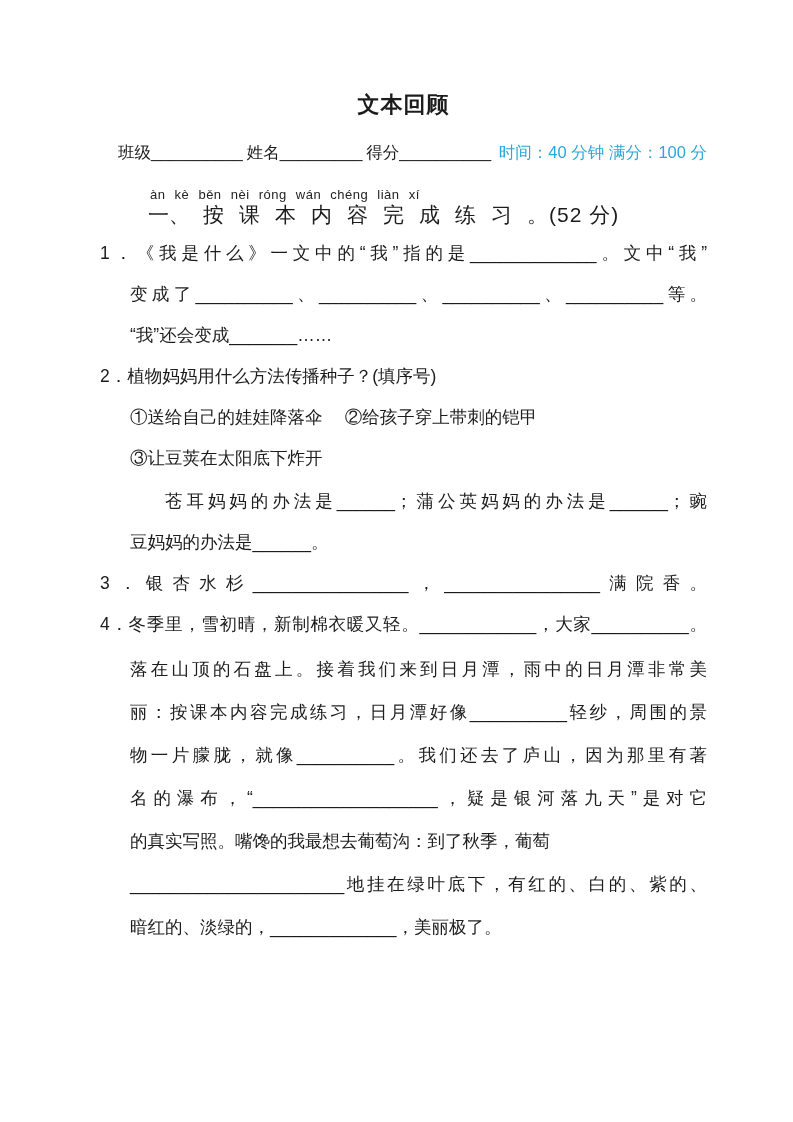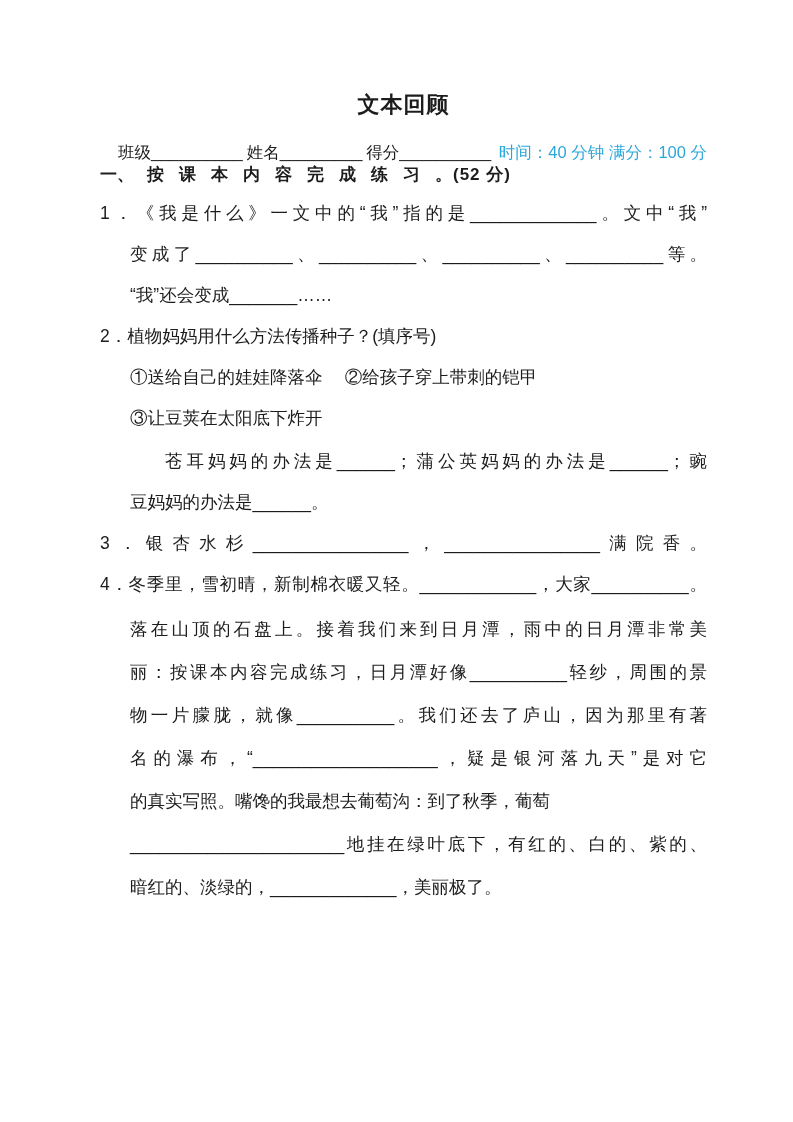--- a/index.html
+++ b/index.html
@@ -23,22 +23,23 @@
     margin:22px 0 0 18px;font-size:16.5px;line-height:21px;
     white-space:nowrap;
   }
   .meta{margin-left:auto;color:#2BA6DB;}
 
   .pinyin{
     margin:24px 0 0 50px;font-size:13px;line-height:16px;
     letter-spacing:0.5px;word-spacing:5px;color:#222;
   }
   .sec-heading{
-    font-size:17px;font-weight:bold;line-height:24px;
+    font-size:21px;font-weight:normal;line-height:24px;
     white-space:nowrap;
+    margin-left:48px;
   }
   .sec-spaced{letter-spacing:15px;margin-left:13px;}
   .sec-score{letter-spacing:1px;}
 
   .qline{font-size:17.5px;line-height:41px;white-space:nowrap;}
   .l1{margin-left:30px;}
   .l2{margin-left:65px;}
   .fill{white-space:normal;text-align:justify;text-align-last:justify;}
   .kai{font-family:Liberation Sans, sans-serif;}
 
@@ -55,20 +56,21 @@
 
     <h1 class="title">文本回顾</h1>
 
     <div class="header-row">
       <span>班级__________</span>
       <span>姓名_________</span>
       <span>得分__________</span>
       <span class="meta">时间：40 分钟 满分：100 分</span>
     </div>
 
+    <div class="pinyin">àn kè běn nèi róng wán chéng liàn xí</div>
 
     <div class="sec-heading">
       <span>一、</span><span class="sec-spaced">按课本内容完成练习</span><span class="sec-score">。(52 分)</span>
     </div>
 
     <div class="q1">
       <div class="qline fill">1．《我是什么》一文中的“我”指的是_____________。文中“我”</div>
       <div class="qline l1 fill">变成了__________、__________、__________、__________等。</div>
       <div class="qline l1">“我”还会变成_______……</div>
     </div>

